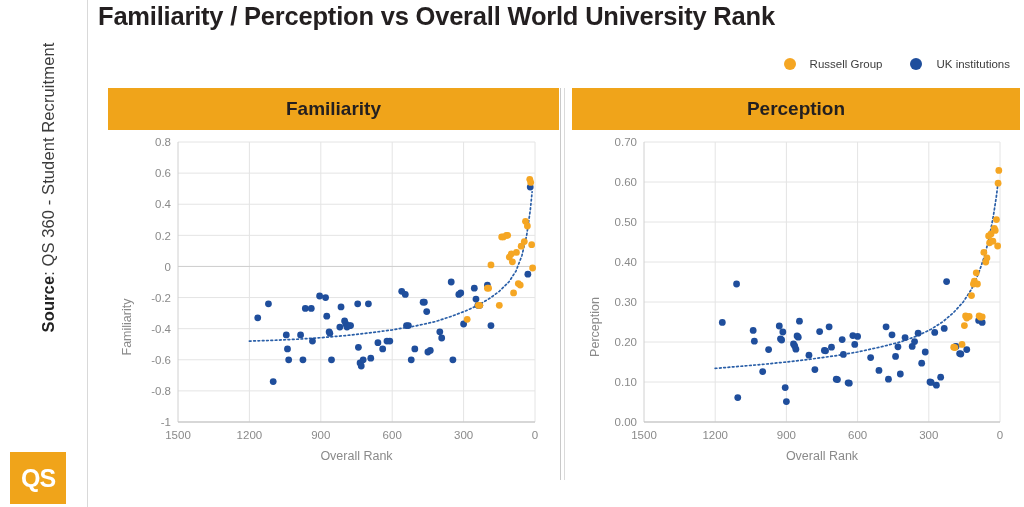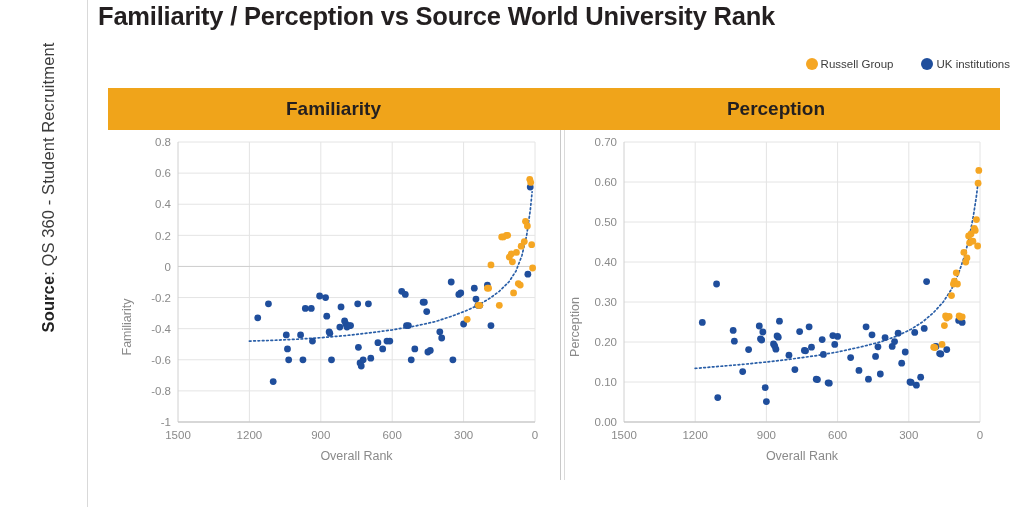--- a/index.html
+++ b/index.html
@@ -46,27 +46,27 @@
     position:absolute;left:98px;top:2px;width:910px;
     font-size:25.5px;font-weight:bold;color:#231f20;
     letter-spacing:-0.2px;
     white-space:nowrap;
   }
   
   #legend{
     position:absolute;right:14px;top:58px;
     display:flex;align-items:center;gap:28px;
   }
-  .legend-item{display:flex;align-items:center;gap:3px;}
+  .legend-item{display:flex;align-items:center;gap:14px;}
   .legend-dot{width:12px;height:12px;border-radius:50%;display:block;}
   .legend-label{font-size:11.5px;color:#3c3c3c;white-space:nowrap;}
   
   .panel{position:absolute;top:88px;}
   #panel-left{left:108px;width:451px;}
-  #panel-right{left:552px;width:448px;}
+  #panel-right{left:572px;width:448px;}
   .panel-header{
     height:42px;background:#f0a41a;
     display:flex;align-items:center;justify-content:center;
     color:#231f20;font-weight:bold;font-size:19px;
   }
   #panel-divider{
     position:absolute;left:560px;top:88px;width:1px;height:392px;
     background:#c9c9c9;
   }
   #panel-divider2{
@@ -87,24 +87,27 @@
   #ylabel-left{left:-36px;top:190px;width:110px;}
   #ylabel-right{left:-32px;top:190px;width:110px;}
 </style>
 </head>
 <body>
 
 <div id="sidebar">
   <div id="source-text">
     <b>Source</b><span>: QS 360 - Student Recruitment</span>
   </div>
+  <div id="qs-logo">
+    <span id="qs-logo-text">QS</span>
+  </div>
 </div>
 <div id="sidebar-rule"></div>
 
-<div id="page-title">Familiarity / Perception vs Source World University Rank</div>
+<div id="page-title">Familiarity / Perception vs Overall World University Rank</div>
 
 <div id="legend">
   <div class="legend-item">
     <span class="legend-dot" id="legend-dot-0" style="background: rgb(245, 166, 35);"></span>
     <span class="legend-label">Russell Group</span>
   </div>
   <div class="legend-item">
     <span class="legend-dot" id="legend-dot-1" style="background: rgb(31, 78, 156);"></span>
     <span class="legend-label">UK institutions</span>
   </div>

